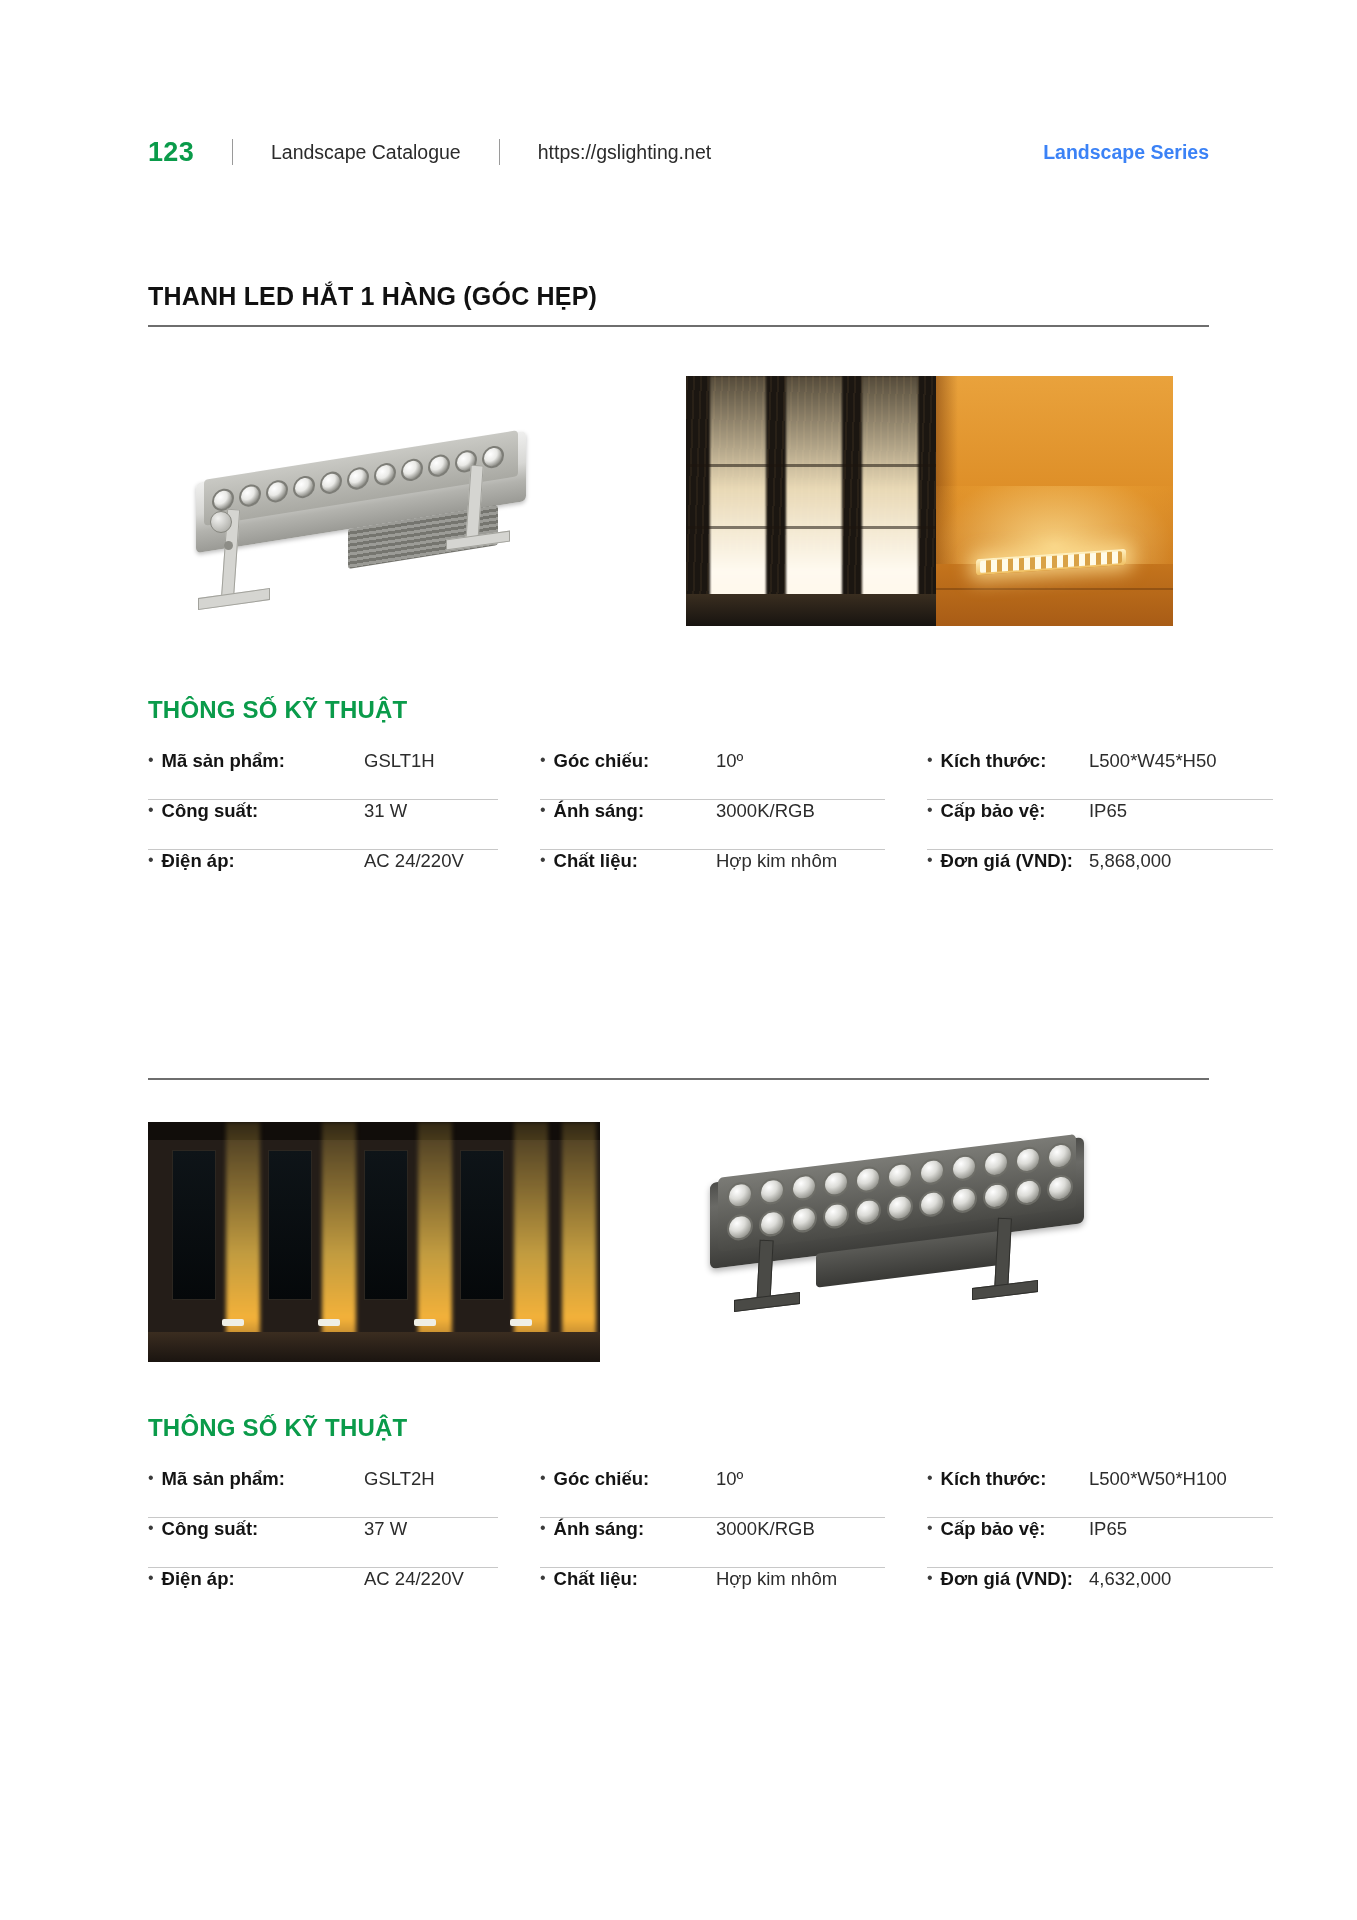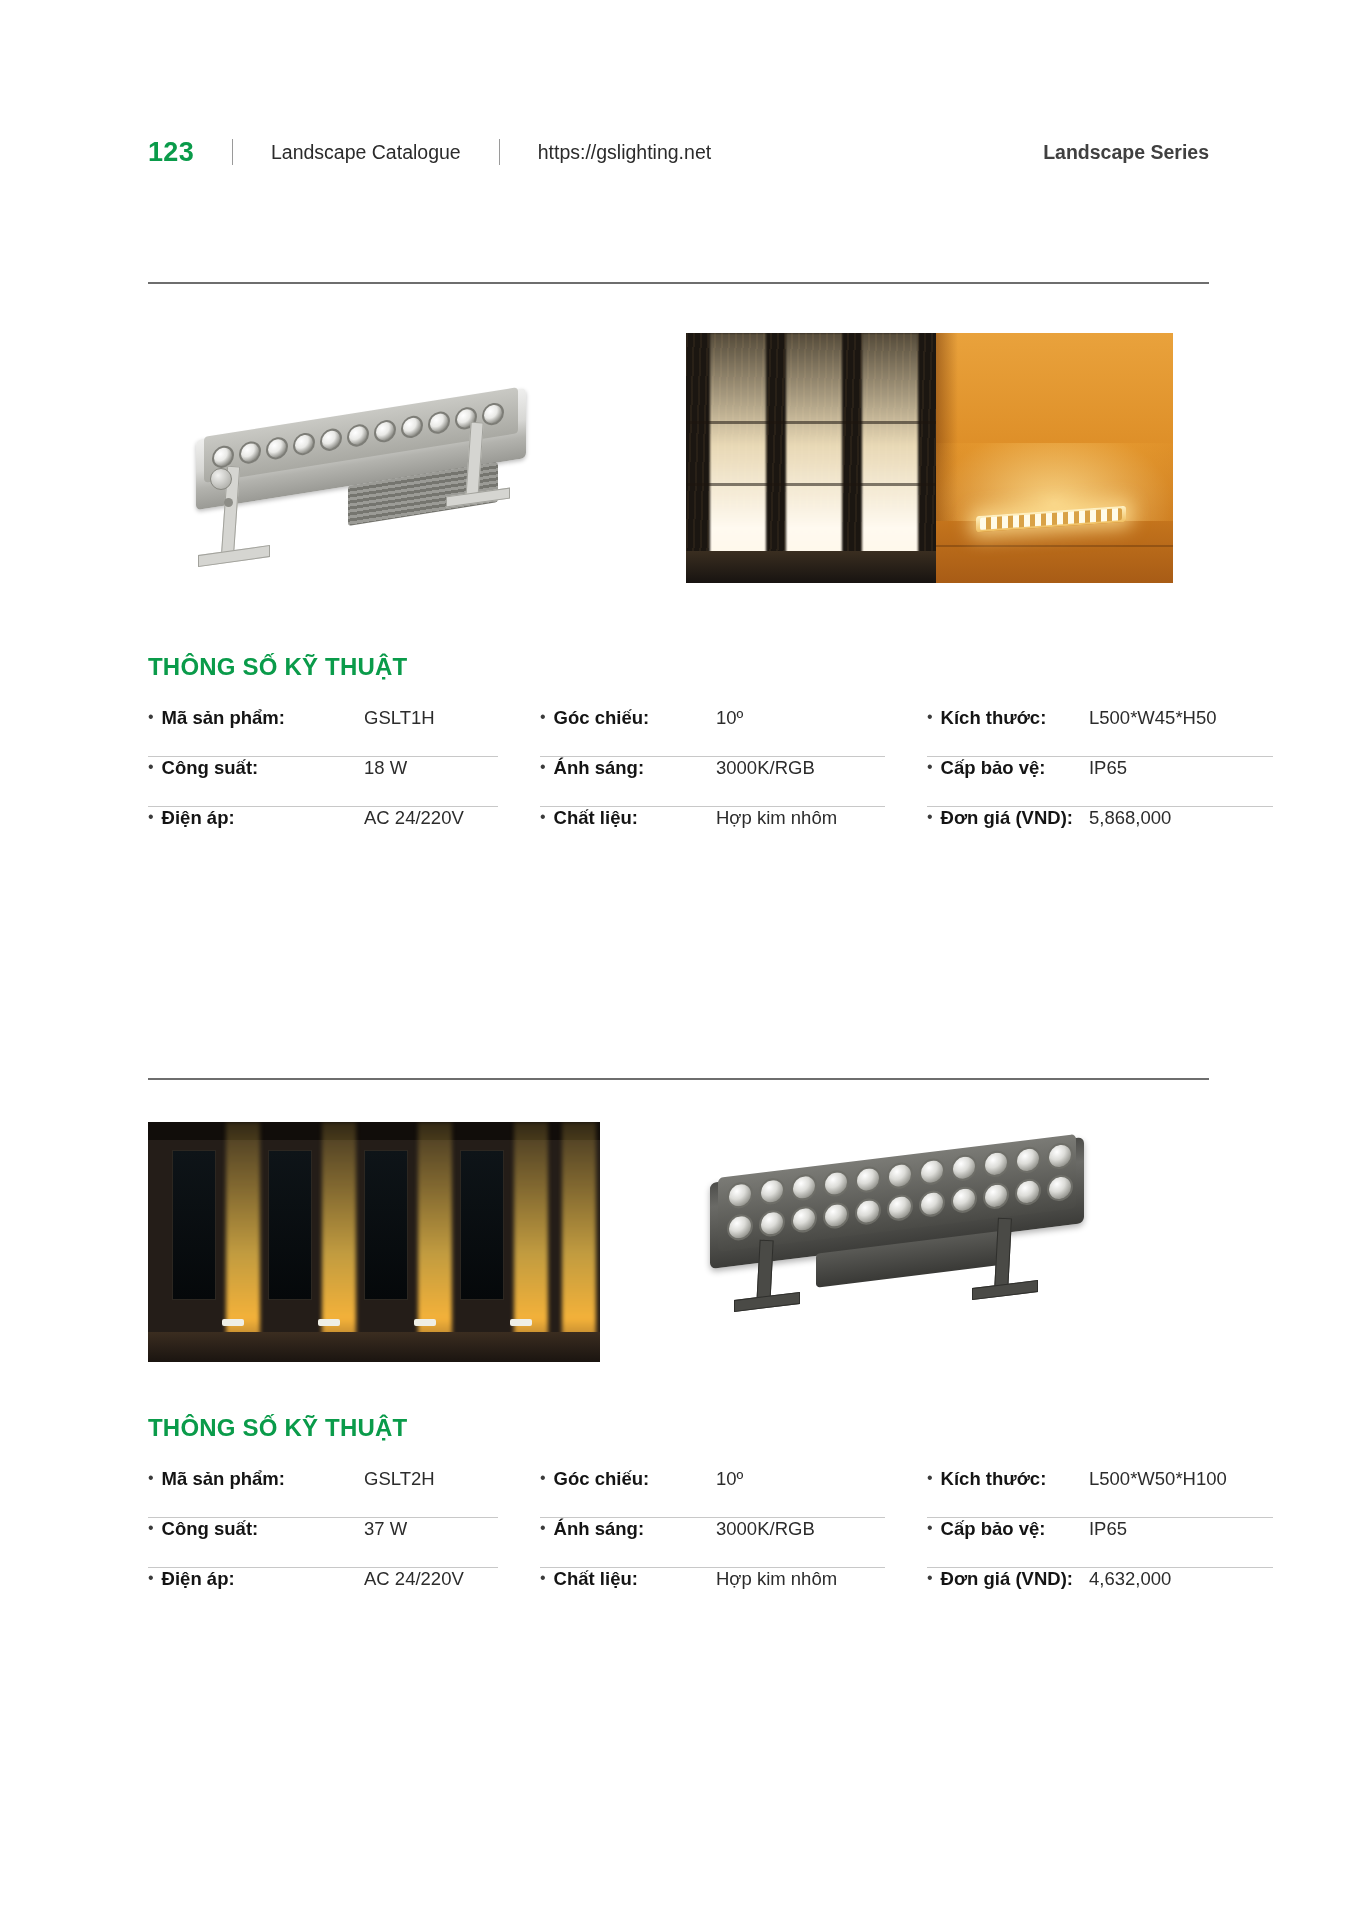--- a/index.html
+++ b/index.html
@@ -48,21 +48,21 @@
   }
   .hdr-text {
     font-size: 19.5px;
     color: #2b2b2b;
     font-weight: 400;
   }
   .header-right {
     margin-left: auto;
     font-size: 19.5px;
     font-weight: bold;
-    color: #404040;
+    color: #3b82f6;
   }
 
   
   .product {
     position: absolute;
     left: 148px;
     right: 148px;
   }
   .prod1 { top: 282px; }
   .prod2 { top: 1078px; }
@@ -346,20 +346,21 @@
       <span class="page-num">123</span>
       <span class="hdr-div"></span>
       <span class="hdr-text">Landscape Catalogue</span>
       <span class="hdr-div"></span>
       <span class="hdr-text">https://gslighting.net</span>
     </div>
     <div class="header-right">Landscape Series</div>
   </div>
 
   <div class="product prod1">
+    <div class="prod-title">THANH LED HẮT 1 HÀNG (GÓC HẸP)</div>
     <div class="title-rule"></div>
 
     <div class="images-row">
 
       <div class="img-box lamp1">
         <div class="bar"></div>
         <div class="fin"></div>
         <div class="bar-face">
           <span class="led"></span>
           <span class="led"></span>
@@ -417,21 +418,21 @@
       </div>
       <div class="spec-item col-c">
         <span class="bullet">•</span>
         <span class="spec-label">Kích thước:</span>
         <span class="spec-value">L500*W45*H50</span>
       </div>
 
       <div class="spec-item col-a">
         <span class="bullet">•</span>
         <span class="spec-label">Công suất:</span>
-        <span class="spec-value">18 W</span>
+        <span class="spec-value">31 W</span>
       </div>
       <div class="spec-item col-b">
         <span class="bullet">•</span>
         <span class="spec-label">Ánh sáng:</span>
         <span class="spec-value">3000K/RGB</span>
       </div>
       <div class="spec-item col-c">
         <span class="bullet">•</span>
         <span class="spec-label">Cấp bảo vệ:</span>
         <span class="spec-value">IP65</span>

